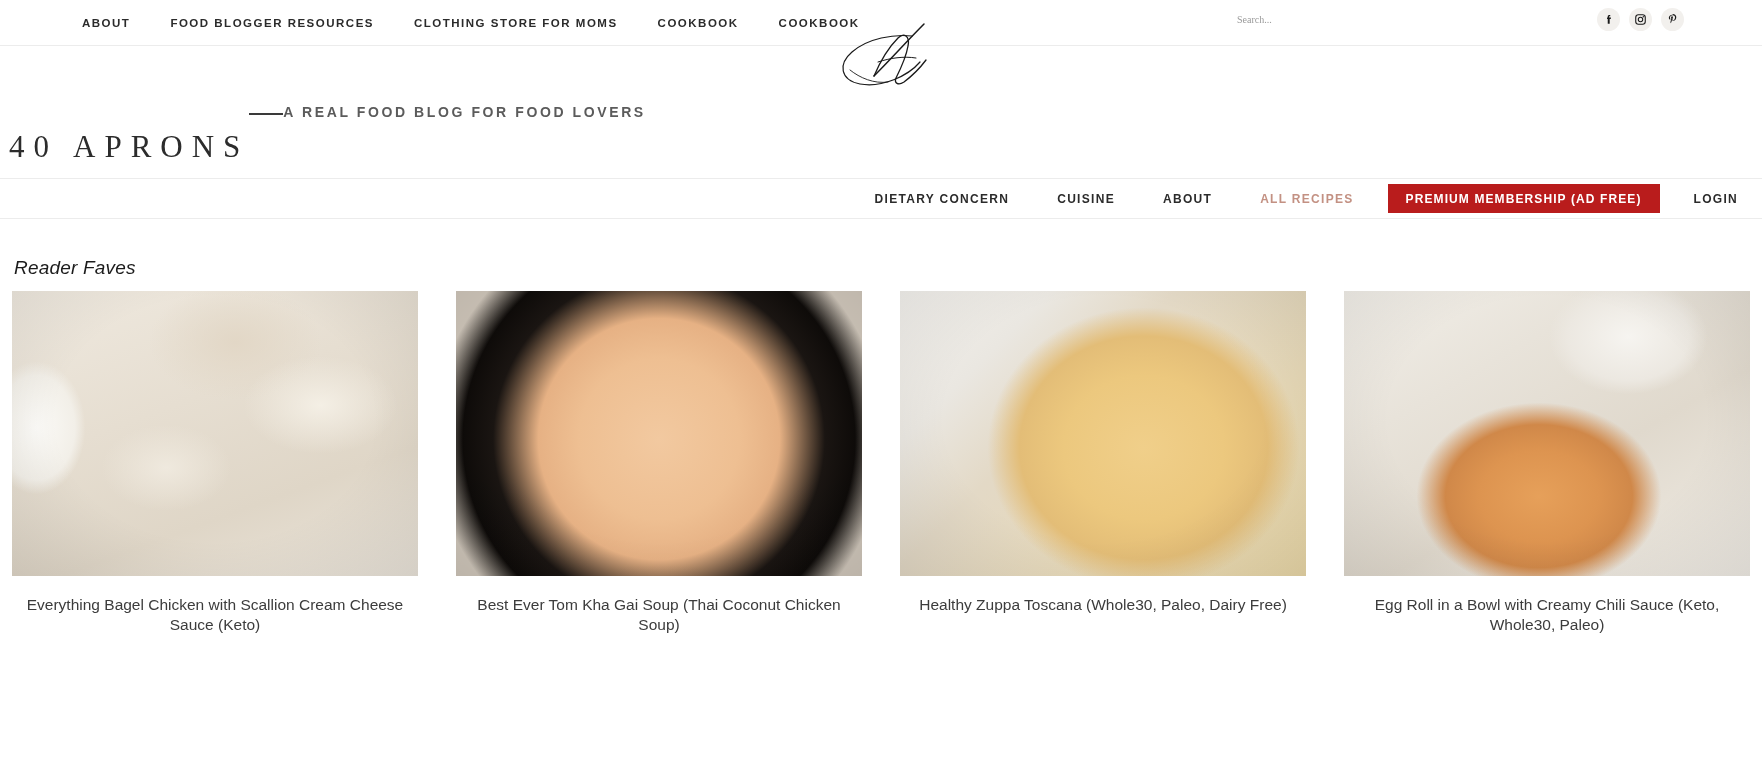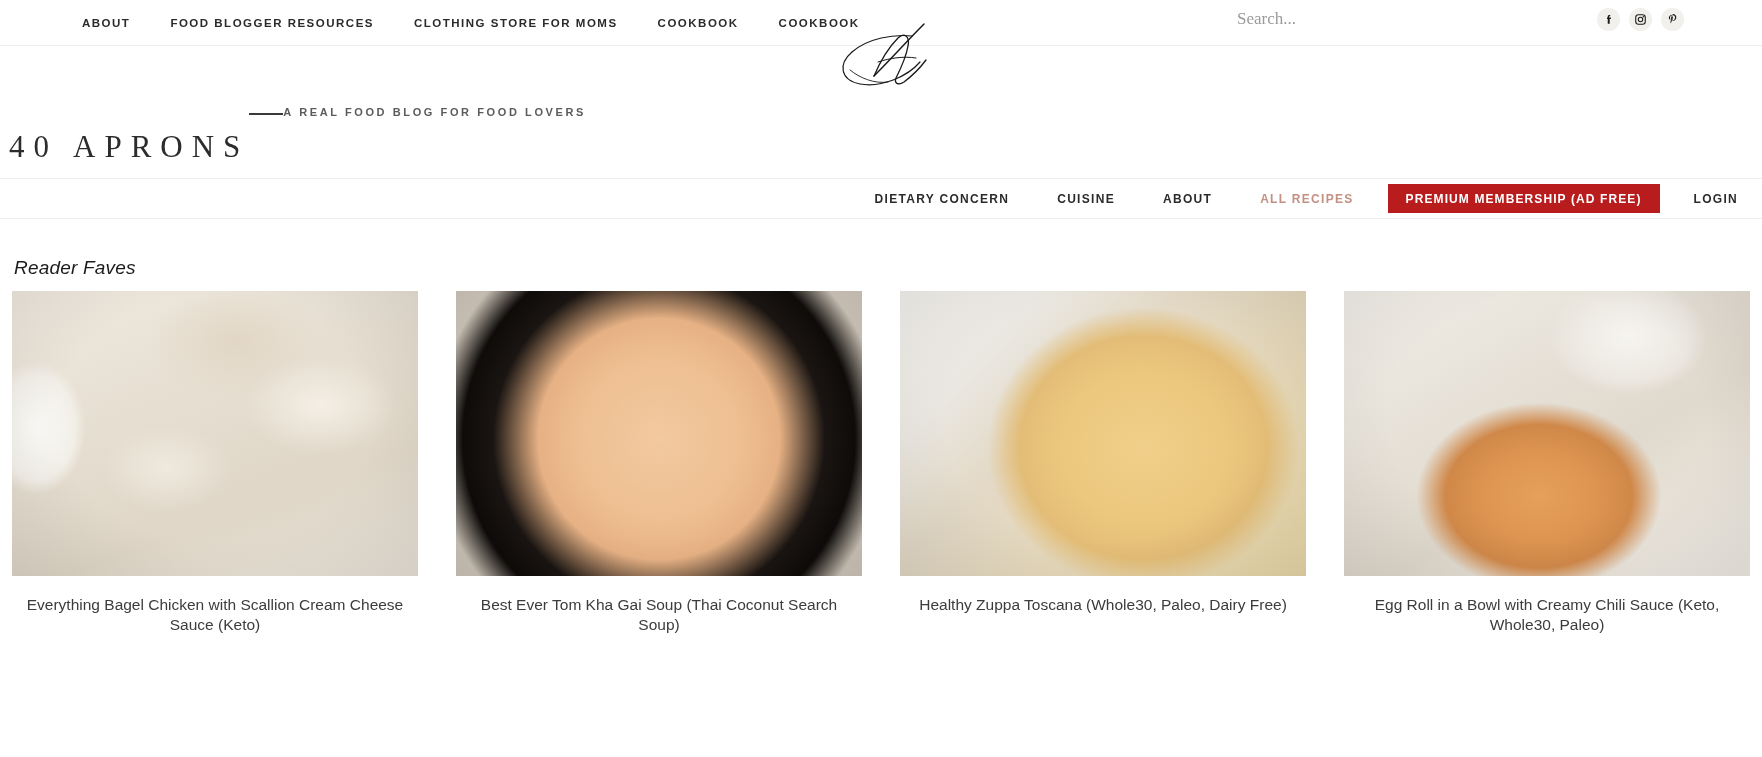--- a/index.html
+++ b/index.html
@@ -49,21 +49,21 @@
     display: flex;
     align-items: center;
     padding-right: 78px;
   }
 
   .search-input {
     border: none;
     outline: none;
     background: transparent;
     font-family: "Liberation Serif", serif;
-    font-size: 17px;
+    font-size: 10px;
     color: #8a8a8a;
     width: 230px;
     text-align: left;
   }
   .search-input::placeholder { color: #9a9a9a; font-family: "Liberation Serif", serif; }
 
   .social {
     display: flex;
     align-items: center;
     gap: 9px;
@@ -115,21 +115,21 @@
 
   .logo-rule {
     width: 34px;
     height: 2px;
     background: #3a3a3a;
     margin: 13px 0 9px 0;
   }
 
   .logo-tagline {
     font-family: "Liberation Sans", sans-serif;
-    font-size: 11px;
+    font-size: 14px;
     letter-spacing: 2.6px;
     color: #5b5b5b;
     font-weight: 600;
   }
 
   
   .mainnav {
     height: 40px;
     display: flex;
     align-items: center;
@@ -323,21 +323,21 @@
       <div class="card-caption">Everything Bagel Chicken with Scallion Cream Cheese Sauce (Keto)</div>
     </article>
 
     <article class="card">
       <div class="card-img">
         <div class="layer photo2"></div>
         <div class="layer bits"></div>
         <div class="layer lime"></div>
         <div class="layer vignette"></div>
       </div>
-      <div class="card-caption">Best Ever Tom Kha Gai Soup (Thai Coconut Search Soup)</div>
+      <div class="card-caption">Best Ever Tom Kha Gai Soup (Thai Coconut Chicken Soup)</div>
     </article>
 
     <article class="card">
       <div class="card-img">
         <div class="layer photo3"></div>
         <div class="layer chunks"></div>
         <div class="layer kale"></div>
         <div class="layer vignette"></div>
       </div>
       <div class="card-caption">Healthy Zuppa Toscana (Whole30, Paleo, Dairy Free)</div>

